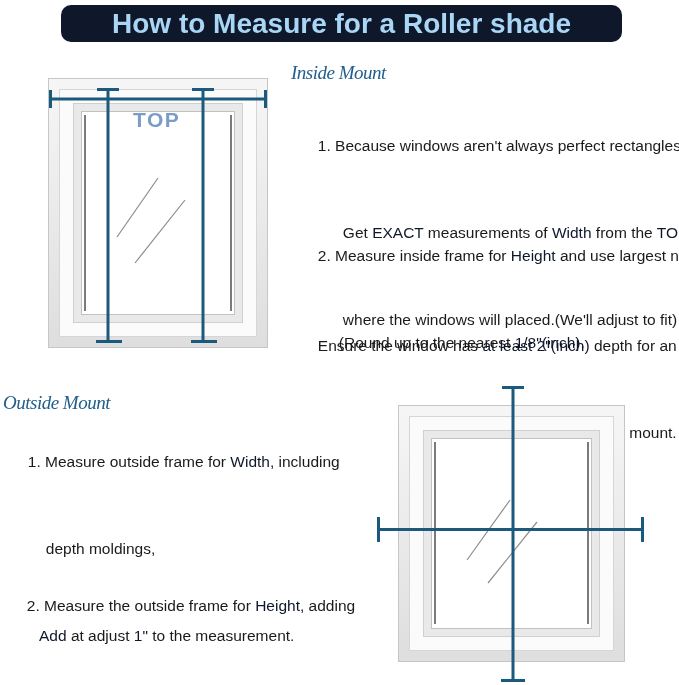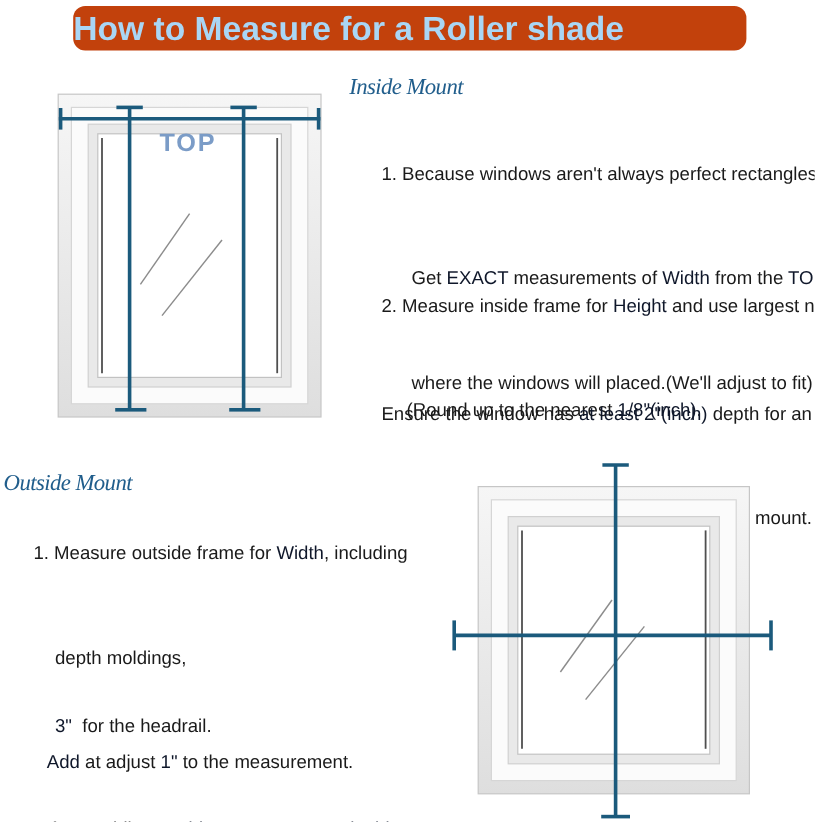--- a/index.html
+++ b/index.html
@@ -3,22 +3,22 @@
 <meta charset="utf-8">
 <style>
   html,body{margin:0;padding:0;background:#ffffff;}
   .page{
     position:relative;width:679px;height:685px;background:#ffffff;overflow:hidden;
     font-family:"Liberation Sans",sans-serif;color:#1a1a1a;
   }
   
   .banner{
     position:absolute;left:61px;top:5px;width:561px;height:37px;
-    background:#c2410c;border-radius:10px;
-    display:flex;align-items:center;justify-content:flex-start;
+    background:#0f172a;border-radius:10px;
+    display:flex;align-items:center;justify-content:center;
   }
   .banner span{
     font-size:28px;font-weight:bold;color:#A9D6F5;letter-spacing:0px;white-space:pre;
   }
   
   .serif-h{
     position:absolute;font-family:"Liberation Serif",serif;font-style:italic;
     font-size:19px;color:#215E8C;letter-spacing:-0.5px;white-space:pre;
   }
   
@@ -127,20 +127,23 @@
     </div>
     <div class="line ind12">
       <span class="p">Add</span><span> at adjust </span><span class="p">1"</span><span> to the measurement.</span>
     </div>
     <div class="line ind5">
       
     </div>
   </div>
 
   <div class="tb" style="left:1px;top:562px;">
+    <div class="line">
+      <span>2. Measure the outside frame for </span><span class="p">Height</span><span>, adding</span>
+    </div>
     <div class="line ind19">
       <span class="p">3"</span><span>  for the headrail.</span>
     </div>
   </div>
 
   <div class="tb" style="left:2px;top:648px;">
     <div class="line">
       <span>* If no moldings, </span><span class="p">add 3" or more to each side.</span>
     </div>
   </div>

